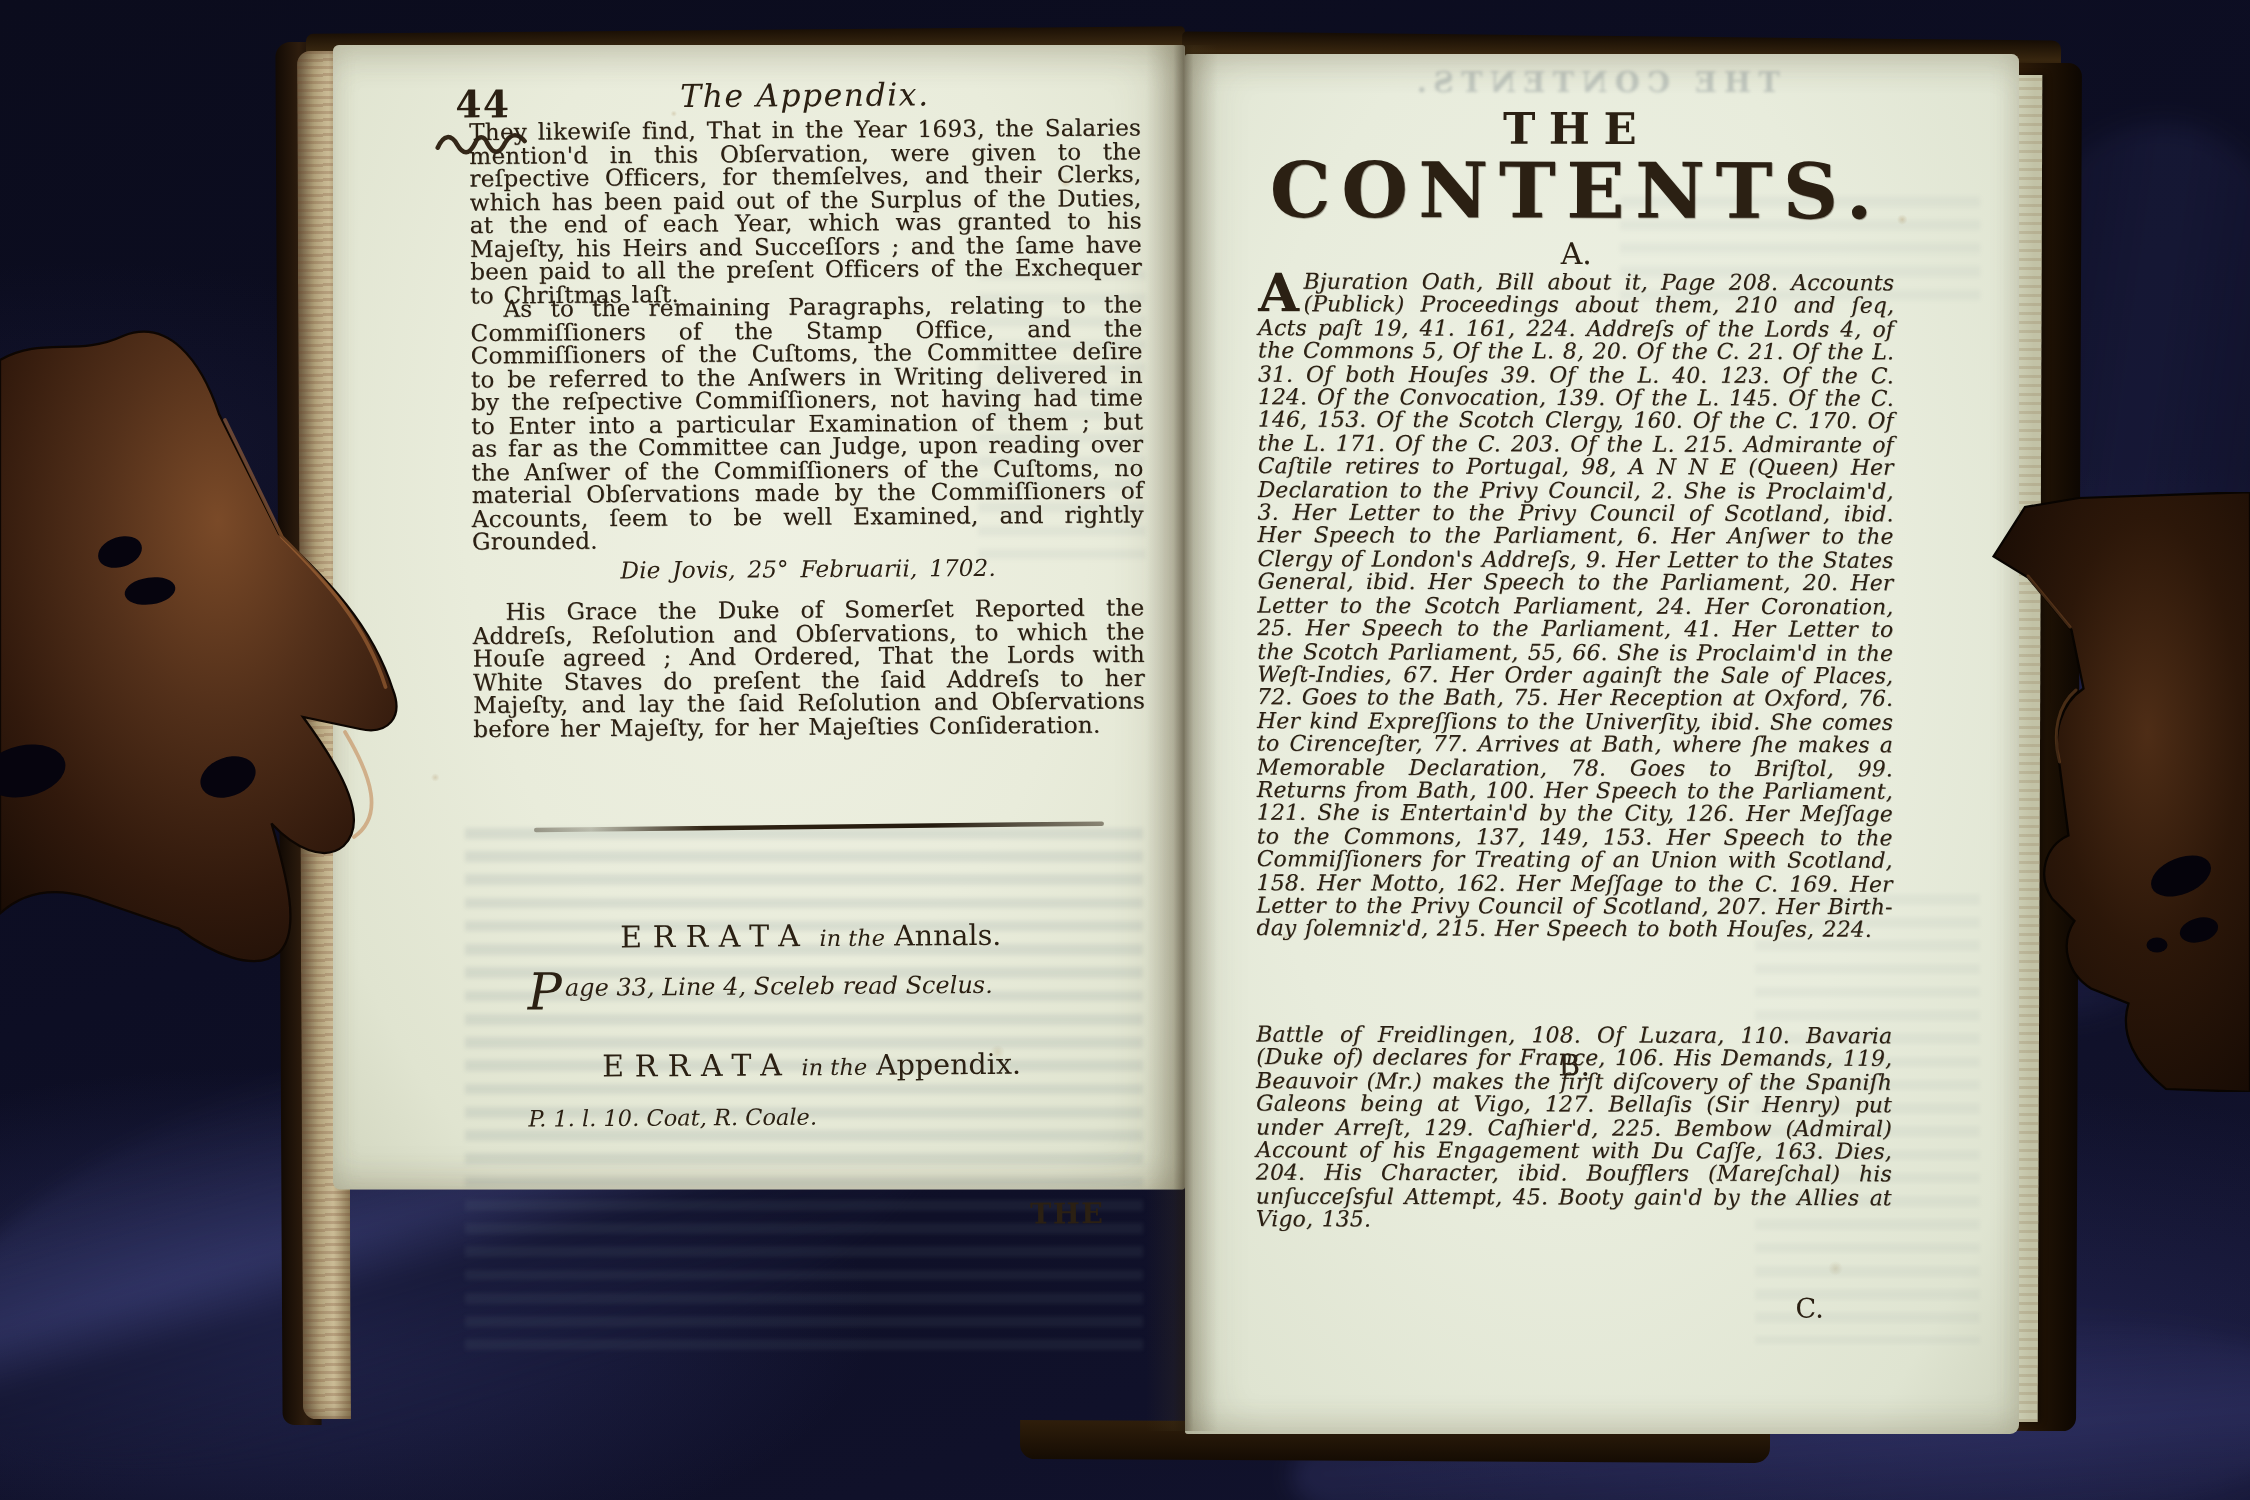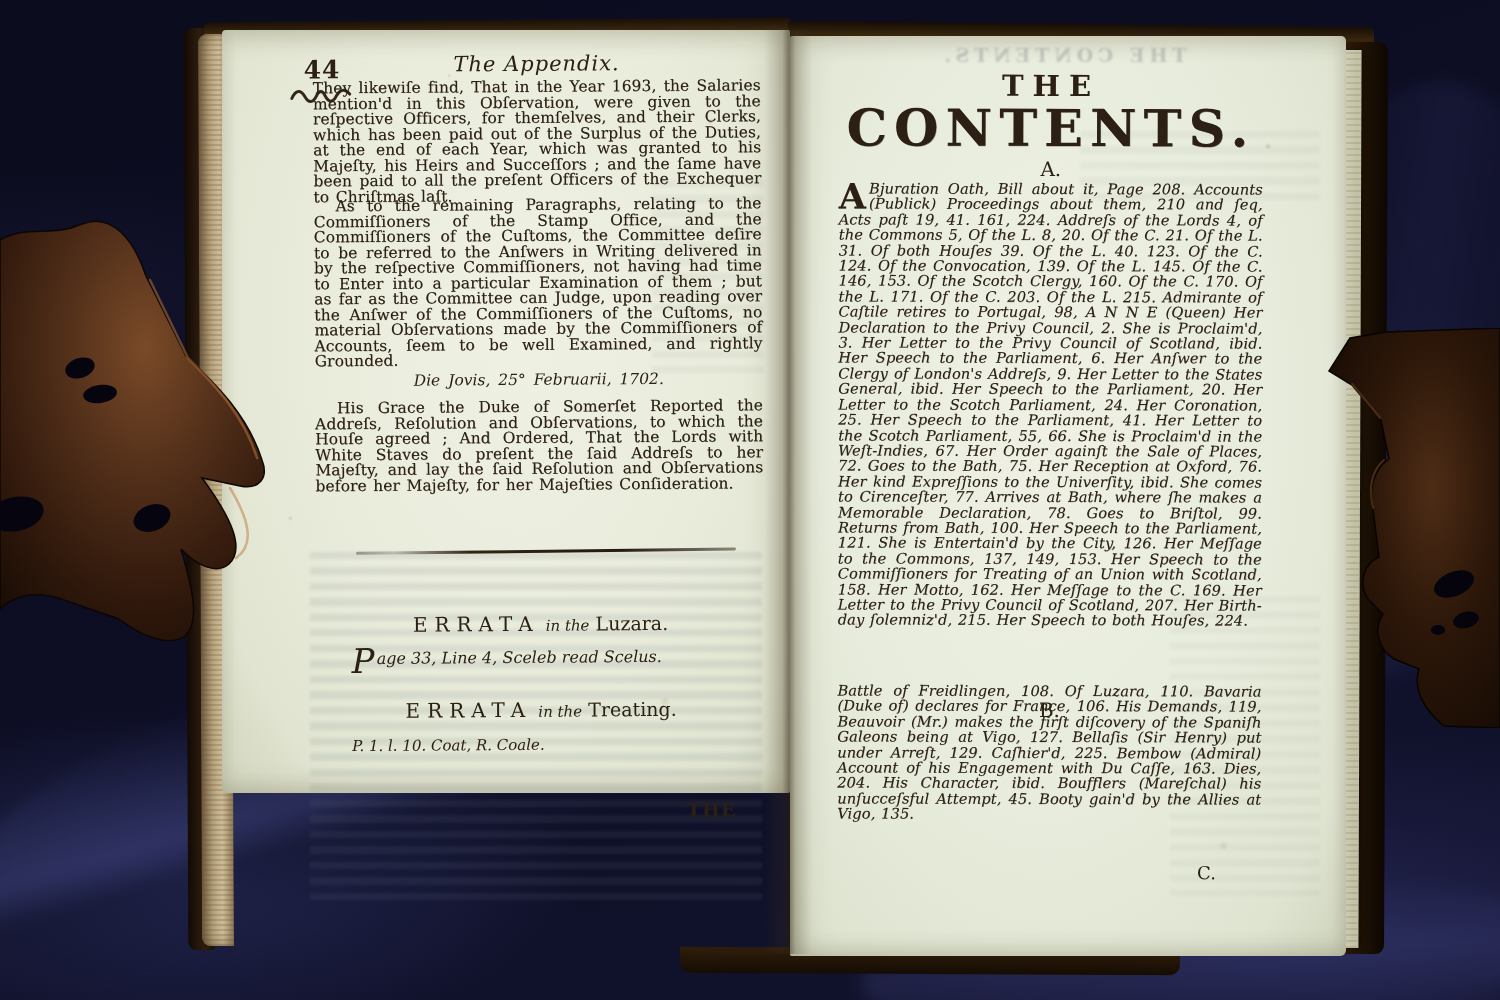--- a/index.html
+++ b/index.html
@@ -136,29 +136,29 @@
       </svg>
       <div class="running-head">The Appendix.</div>
       <p class="body-para p1">They likewiſe find, That in the Year 1693, the Salaries mention'd in this Obſervation, were given to the reſpective Officers, for themſelves, and their Clerks, which has been paid out of the Surplus of the Duties, at the end of each Year, which was granted to his Majeſty, his Heirs and Succeſſors ; and the ſame have been paid to all the preſent Officers of the Exchequer to Chriſtmas laſt.</p>
       <p class="body-para p2 indent">As to the remaining Paragraphs, relating to the Commiſſioners of the Stamp Office, and the Commiſſioners of the Cuſtoms, the Committee deſire to be referred to the Anſwers in Writing delivered in by the reſpective Commiſſioners, not having had time to Enter into a particular Examination of them ; but as far as the Committee can Judge, upon reading over the Anſwer of the Commiſſioners of the Cuſtoms, no material Obſervations made by the Commiſſioners of Accounts, ſeem to be well Examined, and rightly Grounded.</p>
       <div class="dateline">Die Jovis, 25° Februarii, 1702.</div>
       <p class="body-para p3 indent">His Grace the Duke of Somerſet Reported the Addreſs, Reſolution and Obſervations, to which the Houſe agreed ; And Ordered, That the Lords with White Staves do preſent the ſaid Addreſs to her Majeſty, and lay the ſaid Reſolution and Obſervations before her Majeſty, for her Majeſties Conſideration.</p>
       <div class="rule"></div>
       <div class="errata-head eh1">
         <span class="errata-word">ERRATA</span>
         <span class="errata-conn">in the</span>
-        <span class="errata-target">Luzara.</span>
+        <span class="errata-target">Annals.</span>
       </div>
       <div class="errata-entry ee1">
         <span class="fancy-p">P</span><span>age 33, Line 4, Sceleb read Scelus.</span>
       </div>
       <div class="errata-head eh2">
         <span class="errata-word">ERRATA</span>
         <span class="errata-conn">in the</span>
-        <span class="errata-target">Treating.</span>
+        <span class="errata-target">Appendix.</span>
       </div>
       <div class="errata-entry ee2">P. 1. l. 10. Coat, R. Coale.</div>
       <div class="catchword cw-left">THE</div>
     </div>
   </div>
 
   <div class="page page-right">
     <div class="page-stain"></div>
     <div class="ghost-title">THE CONTENTS.</div>
     <div class="ghost-lines" style="left:290px;top:95px;width:240px;height:70px;opacity:.5;"></div>

